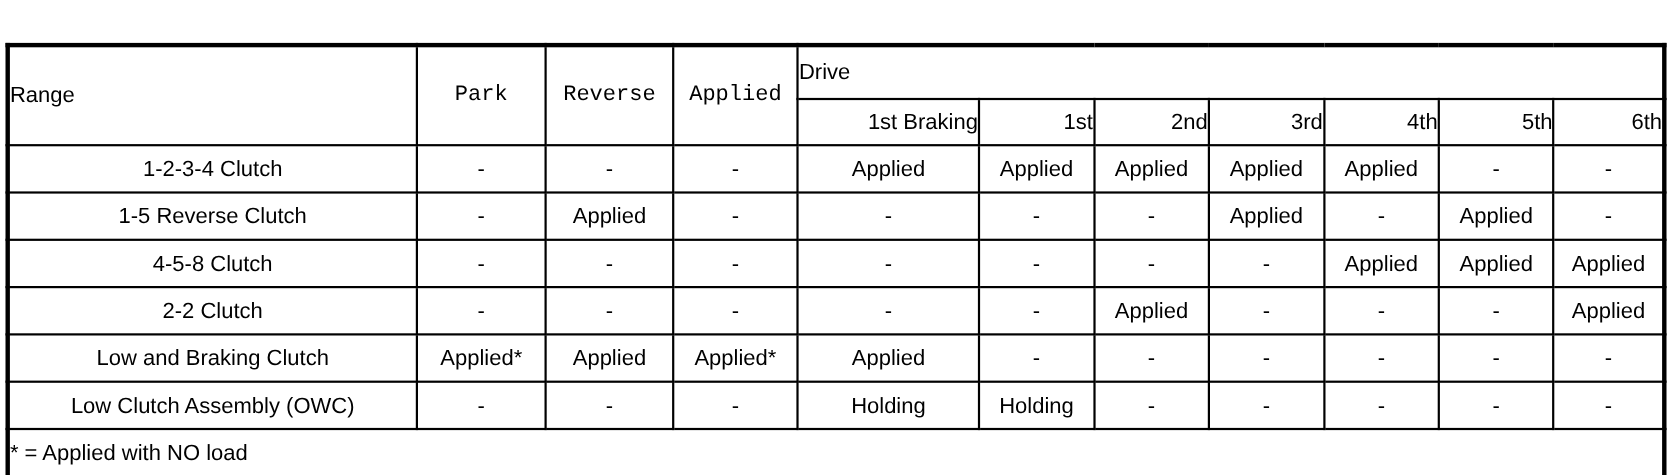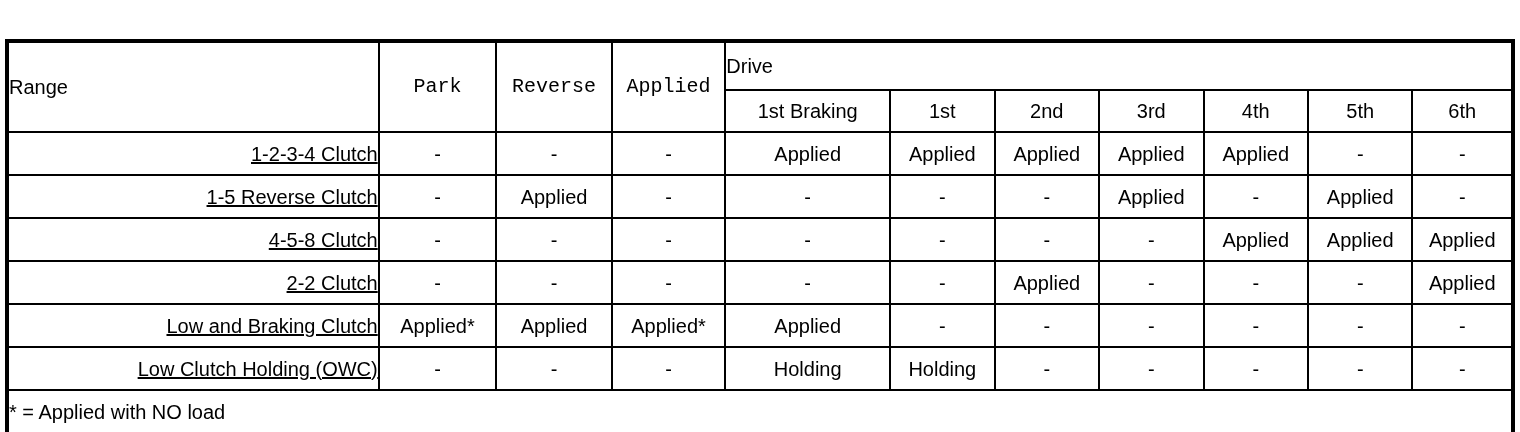--- a/index.html
+++ b/index.html
@@ -46,21 +46,21 @@
     padding: 0;
     font-weight: normal;
     font-size: 20px;
     line-height: 1;
     vertical-align: middle;
     background: #fff;
   }
   
   th.hdr {
     font-weight: bold;
-    text-align: center;
+    text-align: right;
     height: 40px;
   }
   th.range-head {
     font-weight: bold;
     text-align: left;
     vertical-align: bottom;
     padding-bottom: 9px;
     height: 88px;
   }
   th.stack-head {
@@ -70,24 +70,23 @@
     padding-bottom: 9px;
     height: 88px;
     font-family: Liberation Mono, monospace;
   }
   th.drive-head {
     font-weight: bold;
     text-align: left;
     height: 46px;
   }
   td.rowlabel {
-    text-align: right;
+    text-align: center;
     padding-left: 9px;
     height: 41px;
-    text-decoration: underline;
   }
   td.val {
     text-align: center;
     height: 41px;
   }
   td.footnote {
     text-align: left;
     padding-left: 9px;
     height: 41px;
     border-left: none;
@@ -202,21 +201,21 @@
           <td class="val">Applied*</td>
           <td class="val">Applied</td>
           <td class="val">-</td>
           <td class="val">-</td>
           <td class="val">-</td>
           <td class="val">-</td>
           <td class="val">-</td>
           <td class="val">-</td>
         </tr>
         <tr>
-          <td class="rowlabel">Low Clutch Holding (OWC)</td>
+          <td class="rowlabel">Low Clutch Assembly (OWC)</td>
           <td class="val">-</td>
           <td class="val">-</td>
           <td class="val">-</td>
           <td class="val">Holding</td>
           <td class="val">Holding</td>
           <td class="val">-</td>
           <td class="val">-</td>
           <td class="val">-</td>
           <td class="val">-</td>
           <td class="val">-</td>

